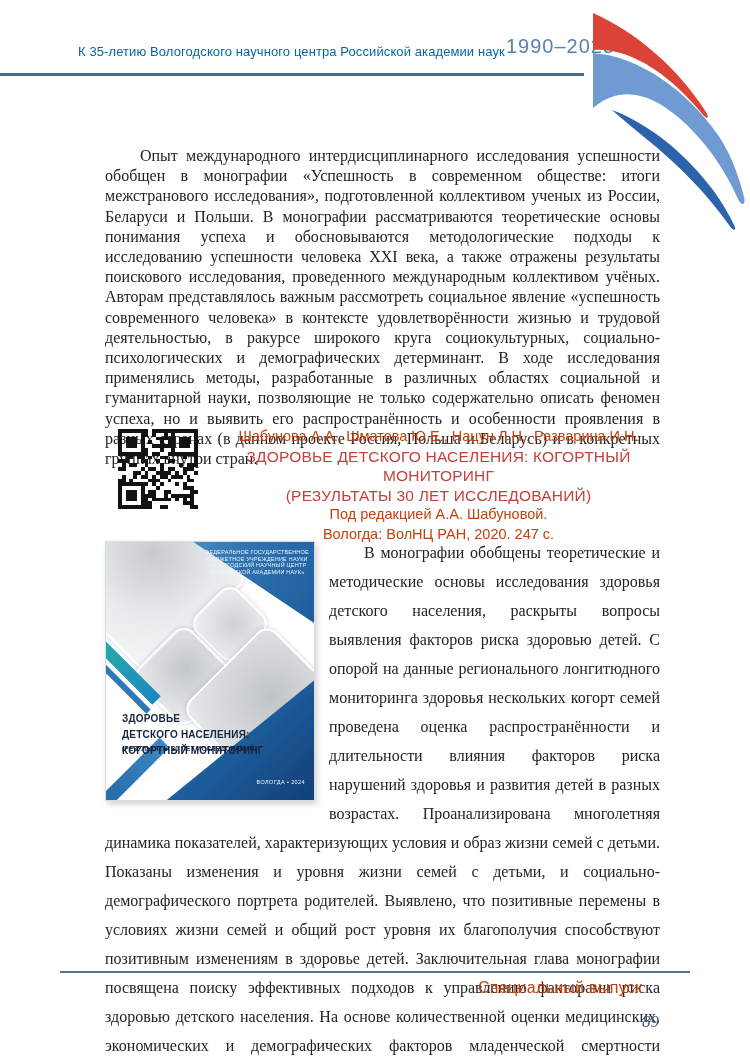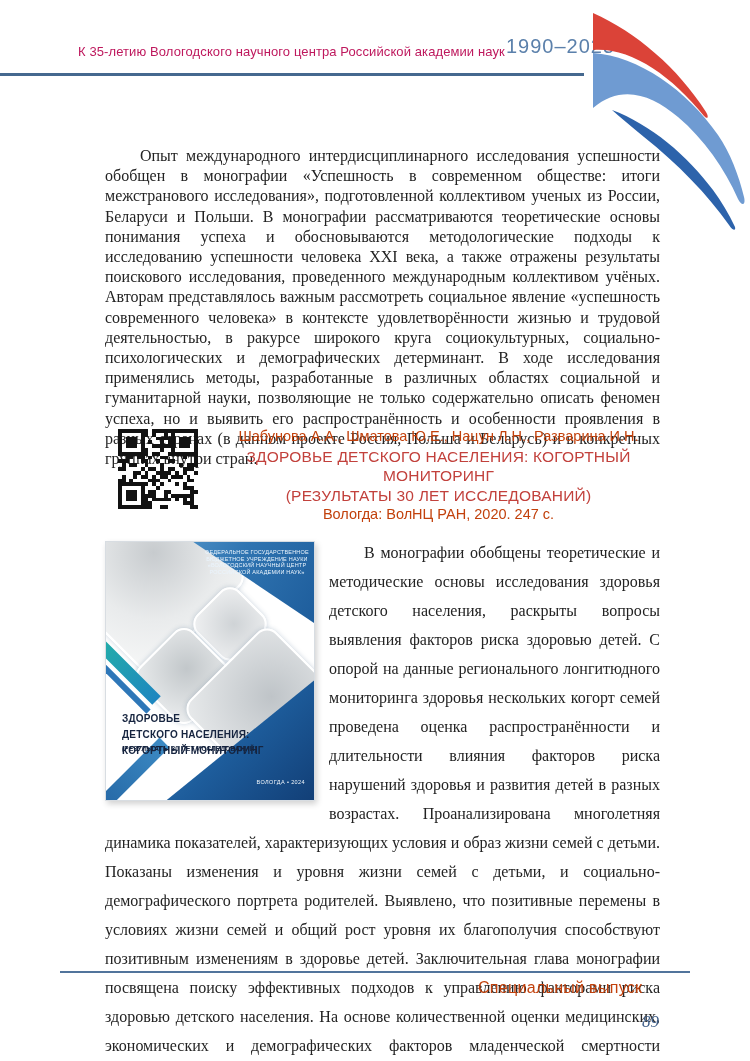--- a/index.html
+++ b/index.html
@@ -7,21 +7,21 @@
     width:750px;height:1061px;position:relative;overflow:hidden;
     background:#ffffff;color:#232323;
     font-family:"Liberation Serif",serif;
   }
   .abs{position:absolute;}
 
   
   #anniv{
     left:78px;top:44px;
     font-family:"Liberation Sans",sans-serif;font-size:13px;
-    color:#be185d;letter-spacing:.1px;
+    color:#0369a1;letter-spacing:.1px;
   }
   #years{
     left:506px;top:35px;
     font-family:"Liberation Sans",sans-serif;font-size:20px;
     color:#5b80ab;letter-spacing:1px;
   }
   #header-rule{left:0;top:73px;width:584px;height:3px;background:#45688f;}
   #ribbon{top:0;right:0;}
 
   
@@ -370,20 +370,21 @@
         <rect x="8" y="20" width="1" height="1"></rect>
         <rect x="11" y="20" width="1" height="1"></rect>
         <rect x="12" y="20" width="1" height="1"></rect>
         <rect x="19" y="20" width="1" height="1"></rect>
         <rect x="20" y="20" width="1" height="1"></rect>
       </svg></div>
   <div class="cite-text">
     <span class="cite-line cite-blue">Шабунова А.А., Шматова Ю.Е., Нацун Л.Н., Разварина И.Н.</span>
     <span class="cite-line cite-red">ЗДОРОВЬЕ ДЕТСКОГО НАСЕЛЕНИЯ: КОГОРТНЫЙ МОНИТОРИНГ</span>
     <span class="cite-line cite-red">(РЕЗУЛЬТАТЫ 30 ЛЕТ ИССЛЕДОВАНИЙ)</span>
+    <span class="cite-line cite-blue">Под редакцией А.А. Шабуновой.</span>
     <span class="cite-line cite-blue">Вологда: ВолНЦ РАН, 2020. 247 с.</span>
   </div>
 </div>
 
 <div class="abs" id="review">
   <div id="cover">
     <div class="diamond" id="dm1"></div>
     <div class="cover-tri-tr"></div>
     <div class="cover-inst" style="white-space: pre-line;">ФЕДЕРАЛЬНОЕ ГОСУДАРСТВЕННОЕ
 БЮДЖЕТНОЕ УЧРЕЖДЕНИЕ НАУКИ

